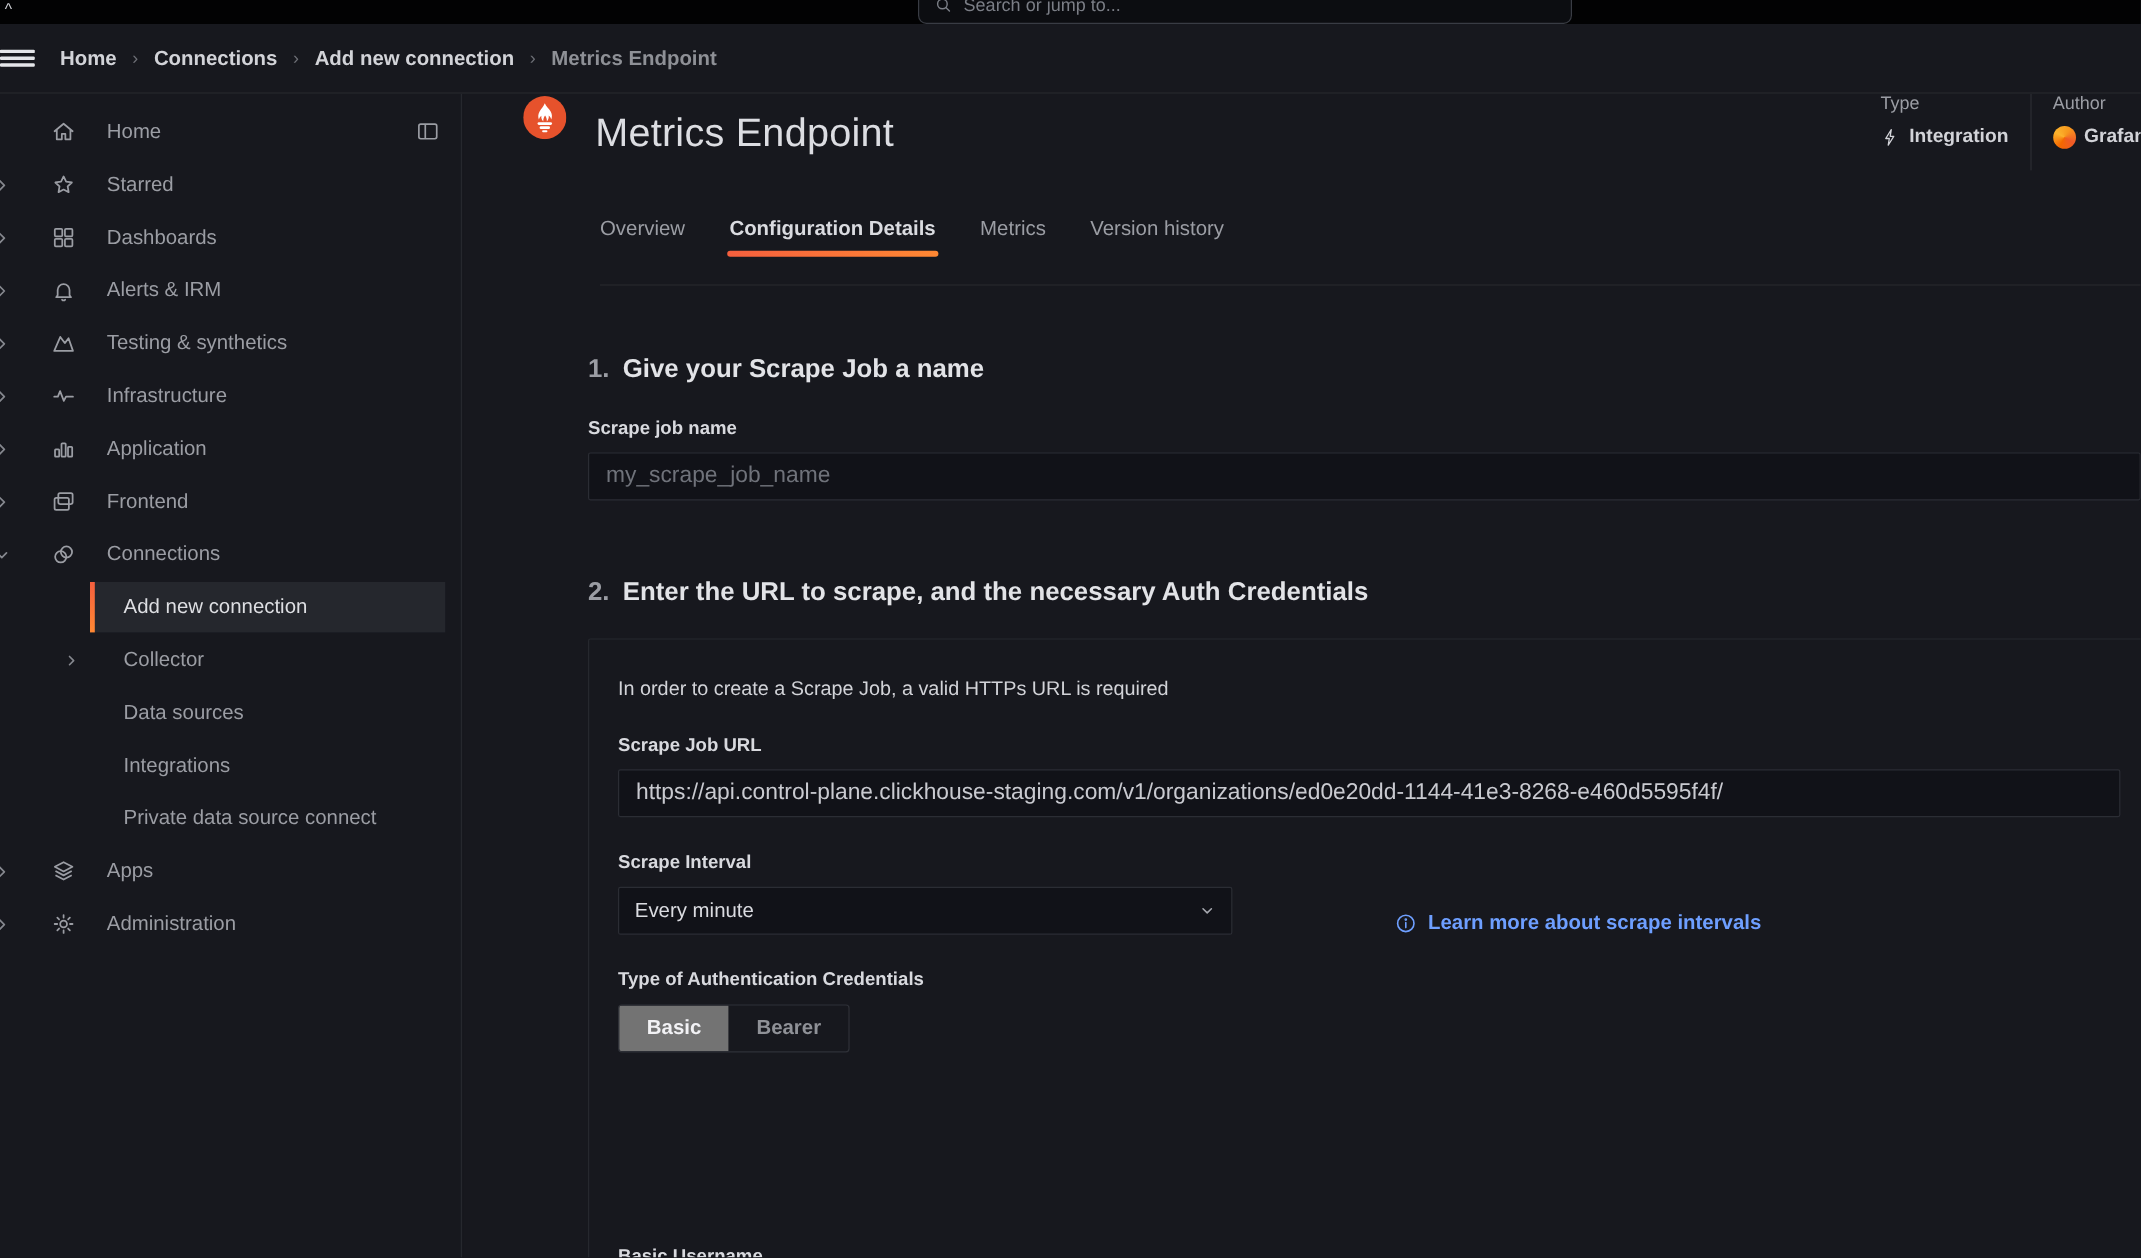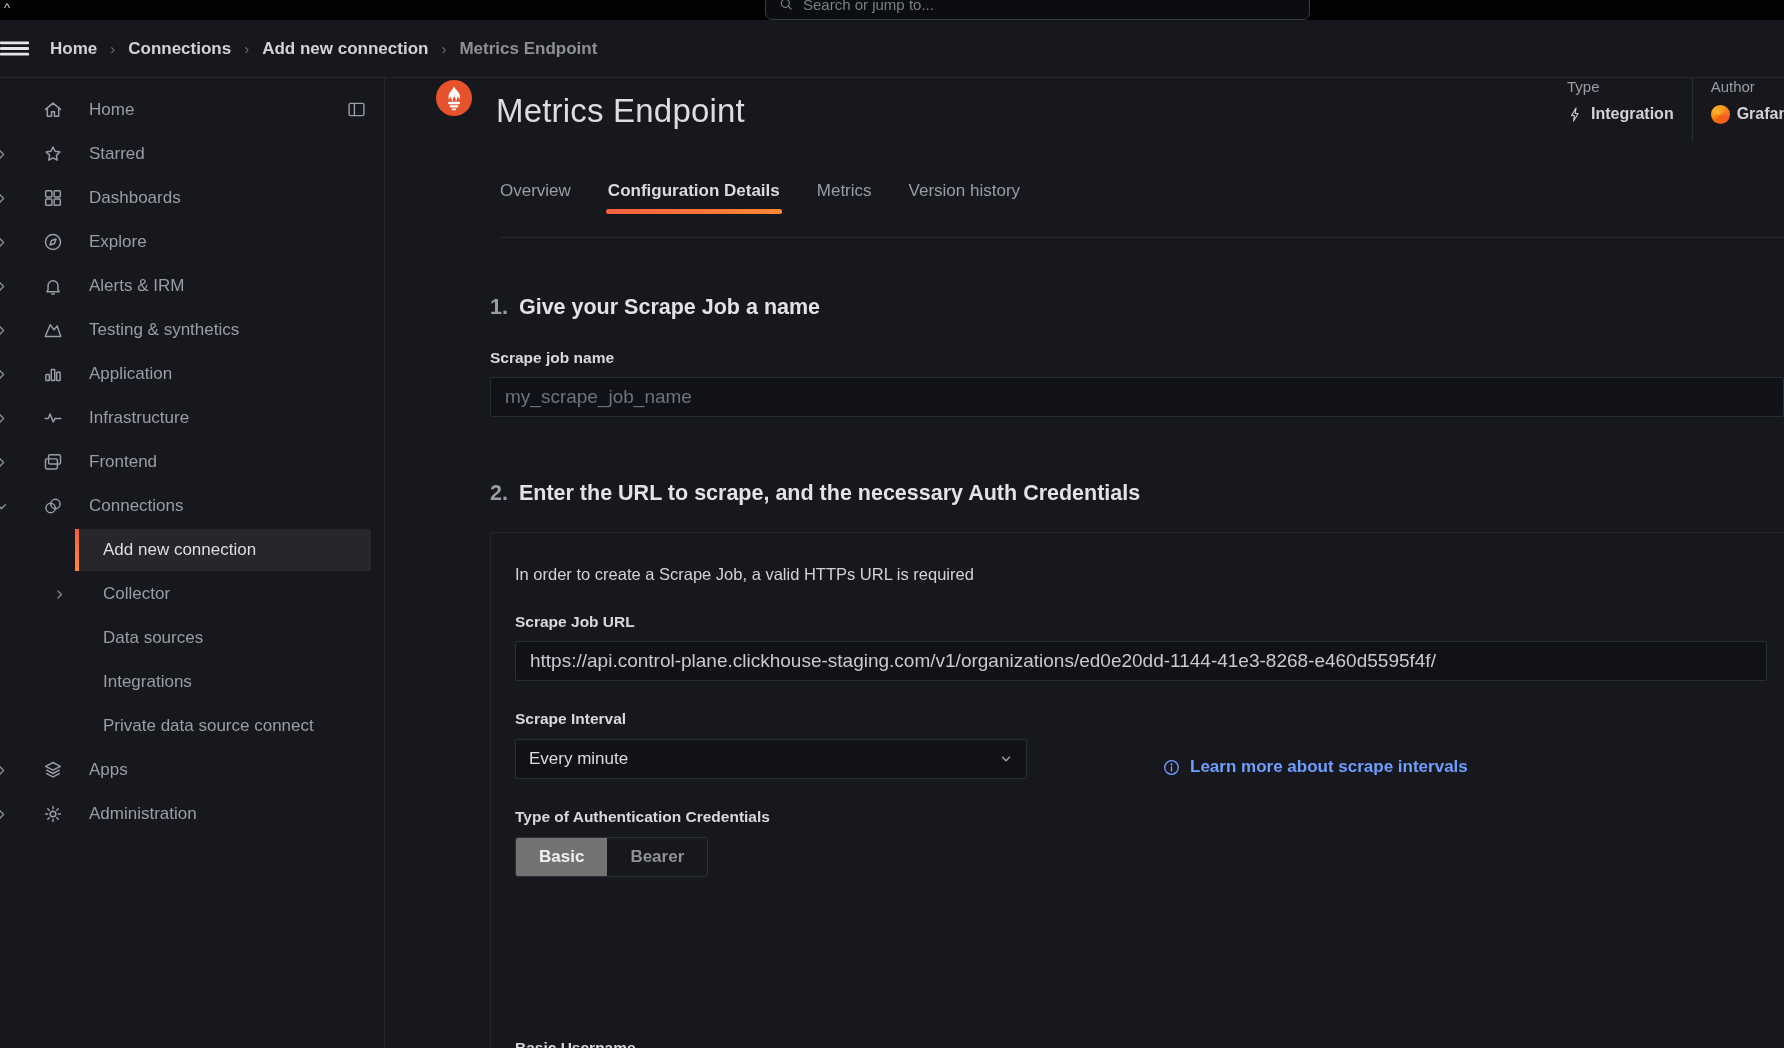--- a/index.html
+++ b/index.html
@@ -63,21 +63,21 @@
   .step-num{color:#9b9da4}
   .field-label{margin-top:29px;font-size:15.5px;font-weight:700;color:#d8d9de}
   .text-input{margin-top:10px;display:block;height:40px;background:#111218;border:1px solid #2b2d34;
     border-radius:2px;width:100%;box-sizing:border-box;padding:0 14px;font-size:19px;color:#c9cad0;
     font-family:"Liberation Sans",sans-serif;outline:none}
   .text-input::placeholder{color:#6f727a;opacity:1}
   .step2{margin-top:64px}
   .panel{margin-top:26px;margin-right:-8px;border:1px solid #26282e;border-radius:2px;padding:32px 24px 40px 24px}
   .panel-note{font-size:16.5px;color:#d2d3d8}
   .panel .field-label:first-of-type{margin-top:30px}
-  .interval-row{display:flex;align-items:flex-start}
+  .interval-row{display:flex;align-items:flex-end}
   .select{margin-top:11px;width:512px;height:40px;background:#111218;border:1px solid #2b2d34;border-radius:2px;
     display:flex;align-items:center;justify-content:space-between;padding:0 13px;font-size:17px;font-weight:500;
     color:#dadbe0;box-sizing:border-box;cursor:pointer}
   .select .sel-chev{color:#a6a8af}
   .learn-link{margin-left:135px;margin-top:29px;display:flex;align-items:center;gap:9px;color:#6e9fff;
     font-size:17px;font-weight:600;text-decoration:none;cursor:pointer}
   .segmented{margin-top:11px;display:inline-flex;border:1px solid #2f3138;border-radius:3px;padding:0;overflow:hidden}
   .seg{padding:9px 23px;font-size:17px;font-weight:600;color:#8f9197;cursor:pointer}
   .seg.selected{background:#737373;color:#f2f2f5}
   .partial-label{margin-top:162px;font-size:15.5px;font-weight:700;color:#d8d9de}
@@ -156,34 +156,20 @@
       <svg viewBox="0 0 24 24" fill="none" stroke="currentColor" stroke-width="1.6">
           <rect x="4" y="4" width="6.8" height="6.8" rx="1"></rect>
           <rect x="13.2" y="4" width="6.8" height="6.8" rx="1"></rect>
           <rect x="4" y="13.2" width="6.8" height="6.8" rx="1"></rect>
           <rect x="13.2" y="13.2" width="6.8" height="6.8" rx="1"></rect>
         </svg>
     </span>
     <span class="s-label">Dashboards</span>
   </div>
 
-  <div class="side-row">
-    <span class="chev">
-      <svg viewBox="0 0 24 24" fill="none" stroke="currentColor" stroke-width="2" stroke-linecap="round" stroke-linejoin="round">
-          <path d="M9.5 6.5 15 12l-5.5 5.5"></path>
-        </svg>
-    </span>
-    <span class="s-icon">
-      <svg viewBox="0 0 24 24" fill="none" stroke="currentColor" stroke-width="1.6" stroke-linejoin="round">
-          <circle cx="12" cy="12" r="8.2"></circle>
-          <path d="M15.3 8.7l-1.7 4.9-4.9 1.7 1.7-4.9z"></path>
-        </svg>
-    </span>
-    <span class="s-label">Explore</span>
-  </div>
 
   <div class="side-row">
     <span class="chev">
       <svg viewBox="0 0 24 24" fill="none" stroke="currentColor" stroke-width="2" stroke-linecap="round" stroke-linejoin="round">
           <path d="M9.5 6.5 15 12l-5.5 5.5"></path>
         </svg>
     </span>
     <span class="s-icon">
       <svg viewBox="0 0 24 24" fill="none" stroke="currentColor" stroke-width="1.6" stroke-linecap="round" stroke-linejoin="round">
           <path d="M6.6 16.3v-4.6a5.4 5.4 0 0 1 10.8 0v4.6l1.3 1.9H5.3z"></path>
@@ -198,50 +184,50 @@
       <svg viewBox="0 0 24 24" fill="none" stroke="currentColor" stroke-width="2" stroke-linecap="round" stroke-linejoin="round">
           <path d="M9.5 6.5 15 12l-5.5 5.5"></path>
         </svg>
     </span>
     <span class="s-icon">
       <svg viewBox="0 0 24 24" fill="none" stroke="currentColor" stroke-width="1.6" stroke-linejoin="round">
           <path d="M3.5 19 9 6.3l4.1 5.6 3.4-4.4L20.5 19z"></path>
         </svg>
     </span>
     <span class="s-label">Testing &amp; synthetics</span>
+  </div>
+
+  <div class="side-row">
+    <span class="chev">
+      <svg viewBox="0 0 24 24" fill="none" stroke="currentColor" stroke-width="2" stroke-linecap="round" stroke-linejoin="round">
+          <path d="M9.5 6.5 15 12l-5.5 5.5"></path>
+        </svg>
+    </span>
+    <span class="s-icon">
+      <svg viewBox="0 0 24 24" fill="none" stroke="currentColor" stroke-width="1.6" stroke-linecap="round" stroke-linejoin="round">
+          <path d="M3.5 12.6h3.3l2-5 3.4 8.8 2-3.8h6.3"></path>
+        </svg>
+    </span>
+    <span class="s-label">Infrastructure</span>
   </div>
 
   <div class="side-row">
     <span class="chev">
       <svg viewBox="0 0 24 24" fill="none" stroke="currentColor" stroke-width="2" stroke-linecap="round" stroke-linejoin="round">
           <path d="M9.5 6.5 15 12l-5.5 5.5"></path>
         </svg>
     </span>
     <span class="s-icon">
       <svg viewBox="0 0 24 24" fill="none" stroke="currentColor" stroke-width="1.6">
           <rect x="4.2" y="12.6" width="3.8" height="6.6" rx=".7"></rect>
           <rect x="10.1" y="7" width="3.8" height="12.2" rx=".7"></rect>
           <rect x="16" y="10.2" width="3.8" height="9" rx=".7"></rect>
         </svg>
     </span>
     <span class="s-label">Application</span>
-  </div>
-
-  <div class="side-row">
-    <span class="chev">
-      <svg viewBox="0 0 24 24" fill="none" stroke="currentColor" stroke-width="2" stroke-linecap="round" stroke-linejoin="round">
-          <path d="M9.5 6.5 15 12l-5.5 5.5"></path>
-        </svg>
-    </span>
-    <span class="s-icon">
-      <svg viewBox="0 0 24 24" fill="none" stroke="currentColor" stroke-width="1.6" stroke-linecap="round" stroke-linejoin="round">
-          <path d="M3.5 12.6h3.3l2-5 3.4 8.8 2-3.8h6.3"></path>
-        </svg>
-    </span>
-    <span class="s-label">Infrastructure</span>
   </div>
 
   <div class="side-row">
     <span class="chev">
       <svg viewBox="0 0 24 24" fill="none" stroke="currentColor" stroke-width="2" stroke-linecap="round" stroke-linejoin="round">
           <path d="M9.5 6.5 15 12l-5.5 5.5"></path>
         </svg>
     </span>
     <span class="s-icon">
       <svg viewBox="0 0 24 24" fill="none" stroke="currentColor" stroke-width="1.6" stroke-linejoin="round">

